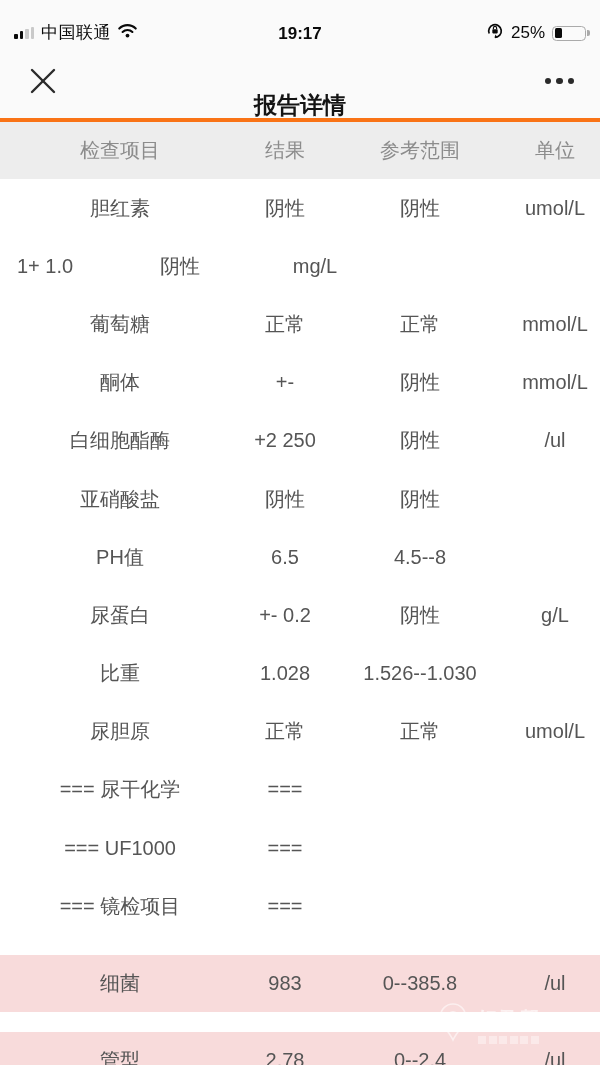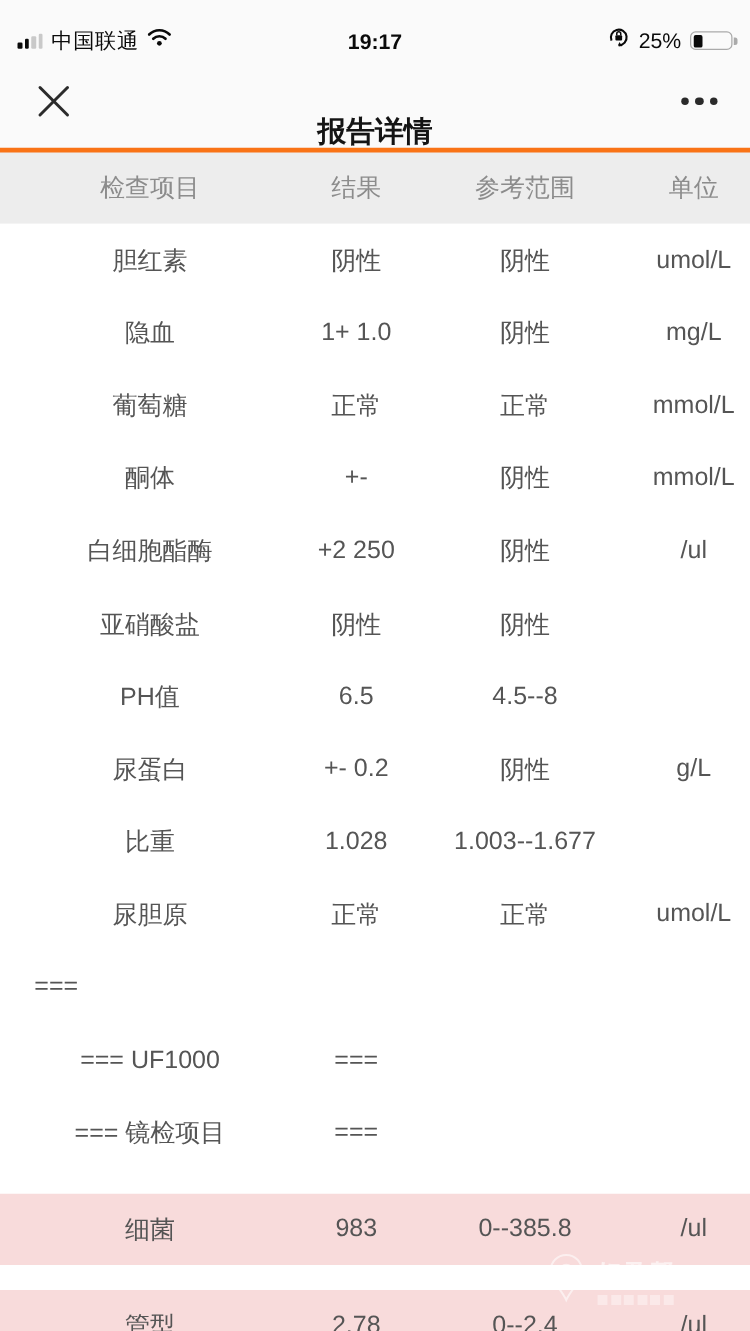--- a/index.html
+++ b/index.html
@@ -121,21 +121,20 @@
   </div>
 
   <div class="tbody">
       <div class="trow">
     <span class="c1">胆红素</span>
     <span class="c2">阴性</span>
     <span class="c3">阴性</span>
     <span class="c4">umol/L</span>
   </div>
       <div class="trow">
-    <span class="c1">隐血</span>
     <span class="c2">1+ 1.0</span>
     <span class="c3">阴性</span>
     <span class="c4">mg/L</span>
   </div>
       <div class="trow">
     <span class="c1">葡萄糖</span>
     <span class="c2">正常</span>
     <span class="c3">正常</span>
     <span class="c4">mmol/L</span>
   </div>
@@ -165,30 +164,31 @@
   </div>
       <div class="trow">
     <span class="c1">尿蛋白</span>
     <span class="c2">+- 0.2</span>
     <span class="c3">阴性</span>
     <span class="c4">g/L</span>
   </div>
       <div class="trow">
     <span class="c1">比重</span>
     <span class="c2">1.028</span>
-    <span class="c3">1.003--1.677</span>
+    <span class="c3">1.526--1.030</span>
     <span class="c4"></span>
   </div>
       <div class="trow">
     <span class="c1">尿胆原</span>
     <span class="c2">正常</span>
     <span class="c3">正常</span>
     <span class="c4">umol/L</span>
   </div>
       <div class="trow">
+    <span class="c1">=== 尿干化学</span>
     <span class="c2">===</span>
     <span class="c3"></span>
     <span class="c4"></span>
   </div>
       <div class="trow">
     <span class="c1">=== UF1000</span>
     <span class="c2">===</span>
     <span class="c3"></span>
     <span class="c4"></span>
   </div>

